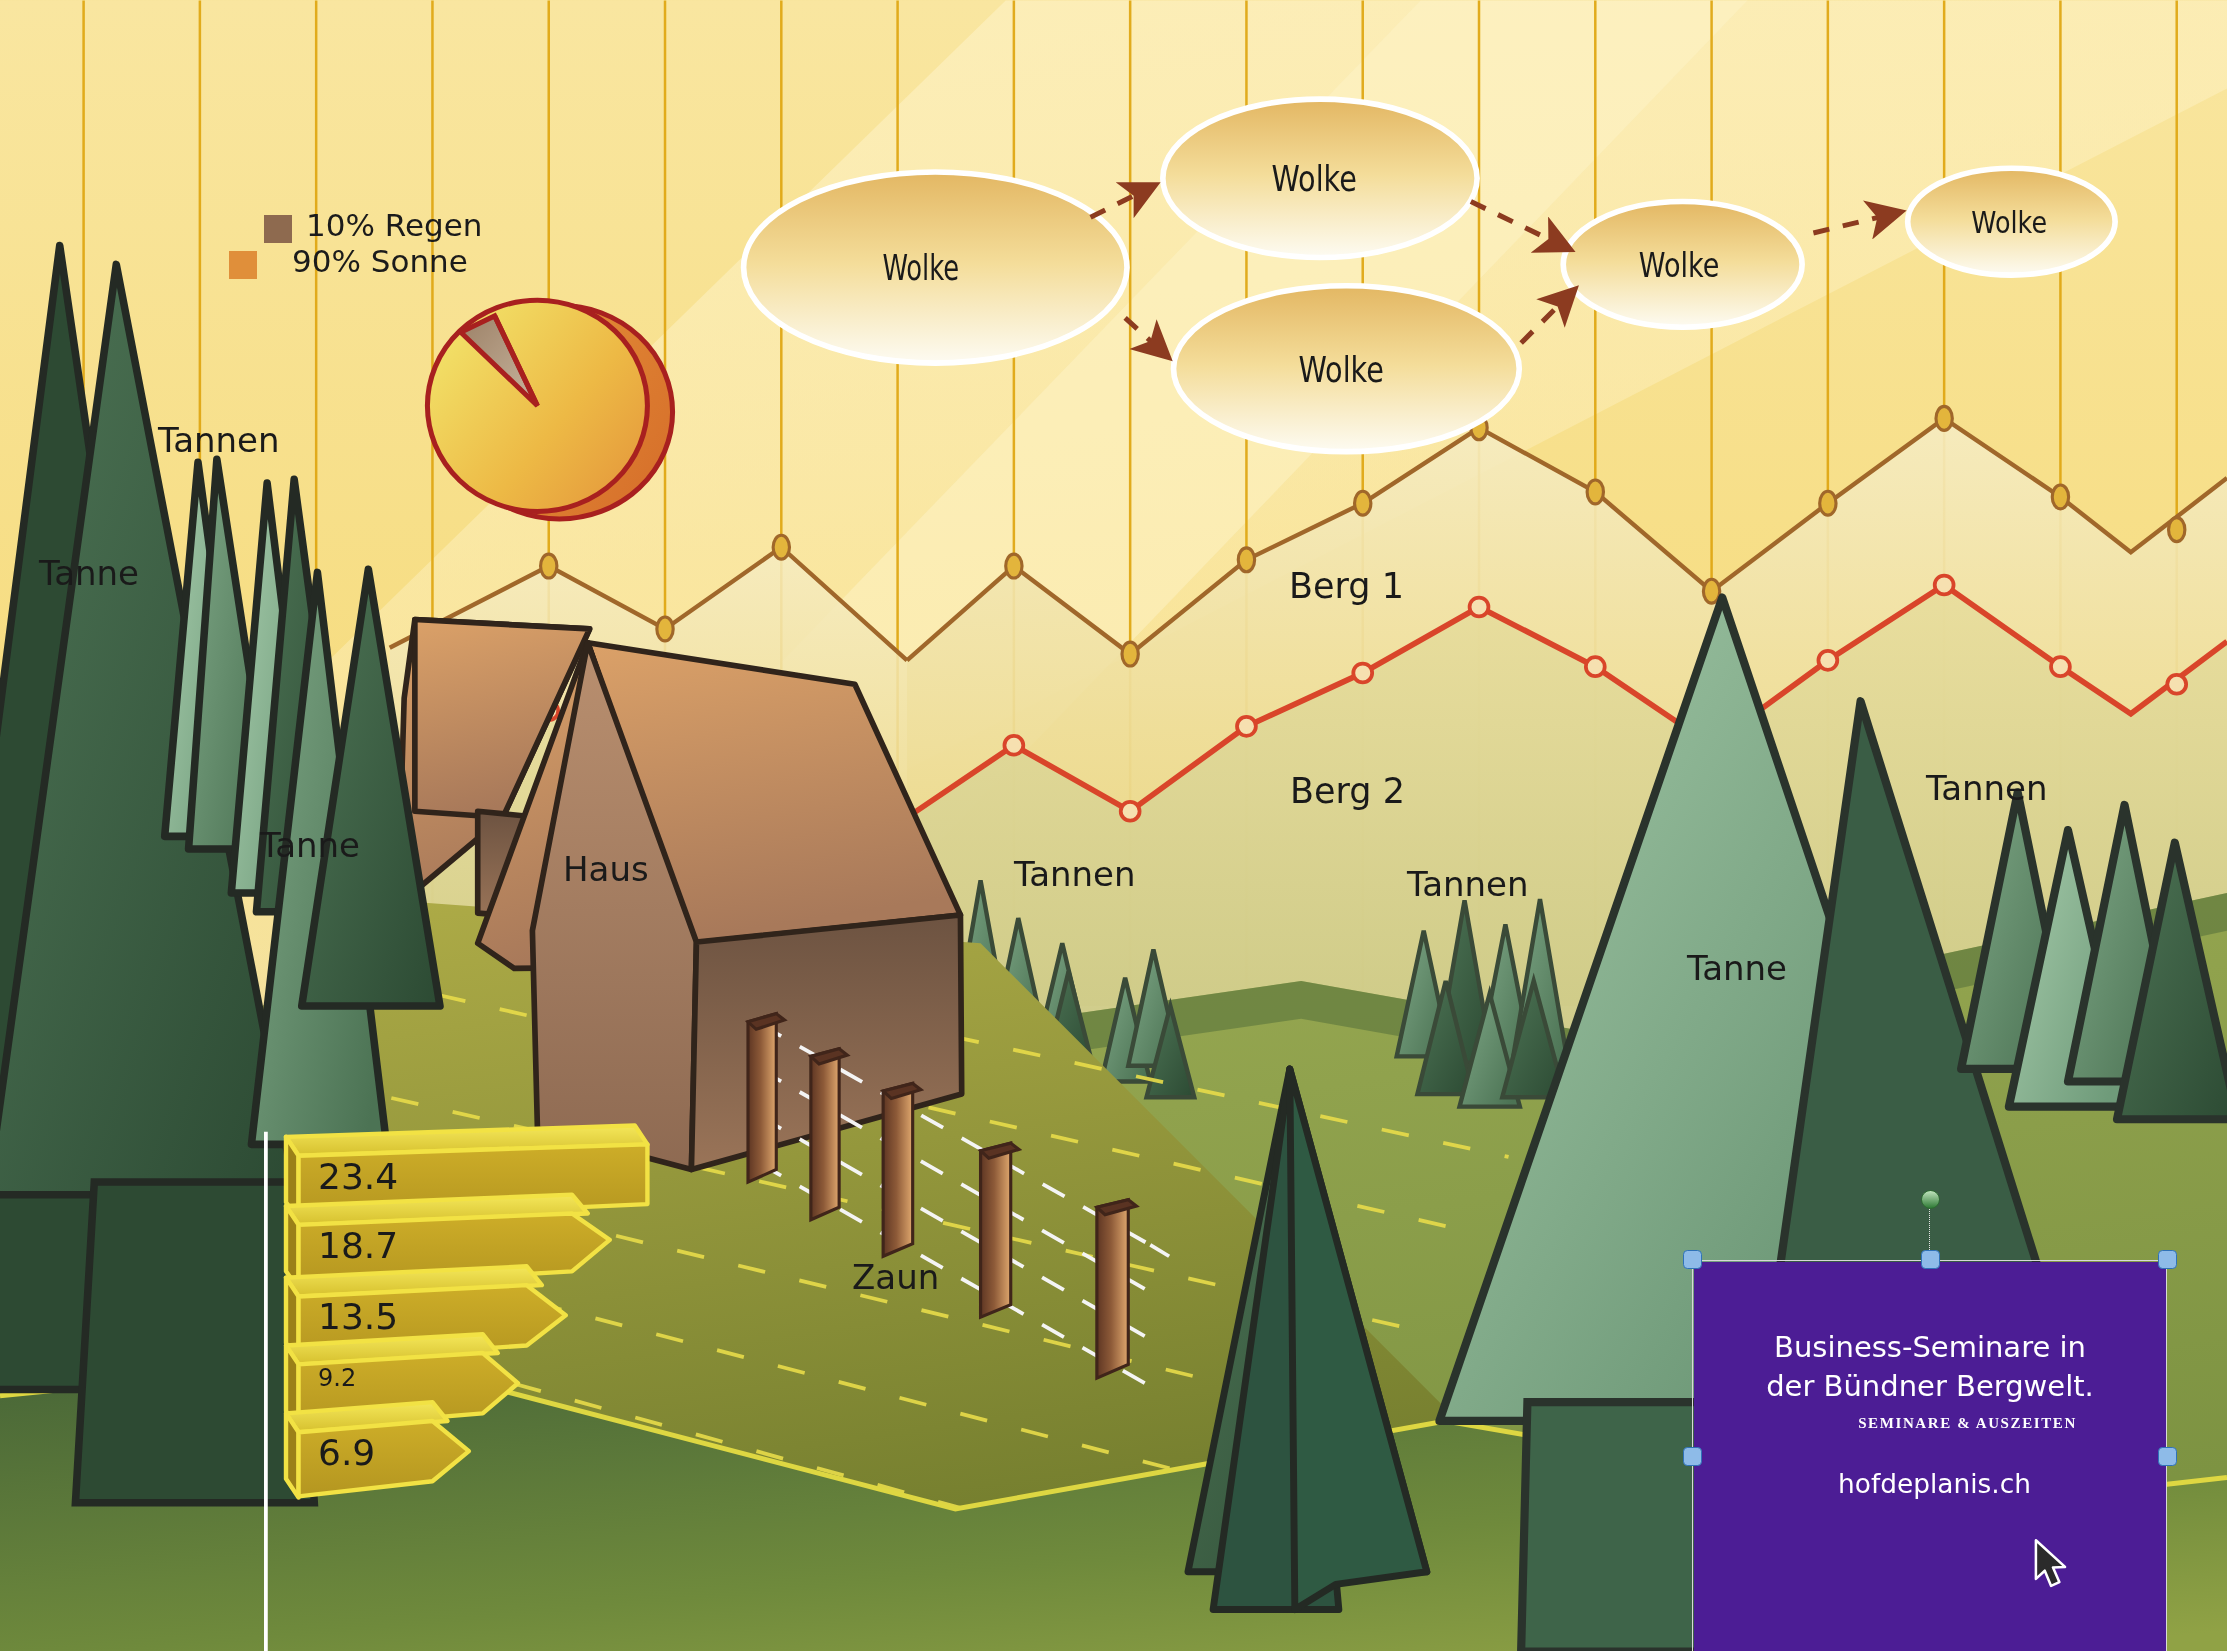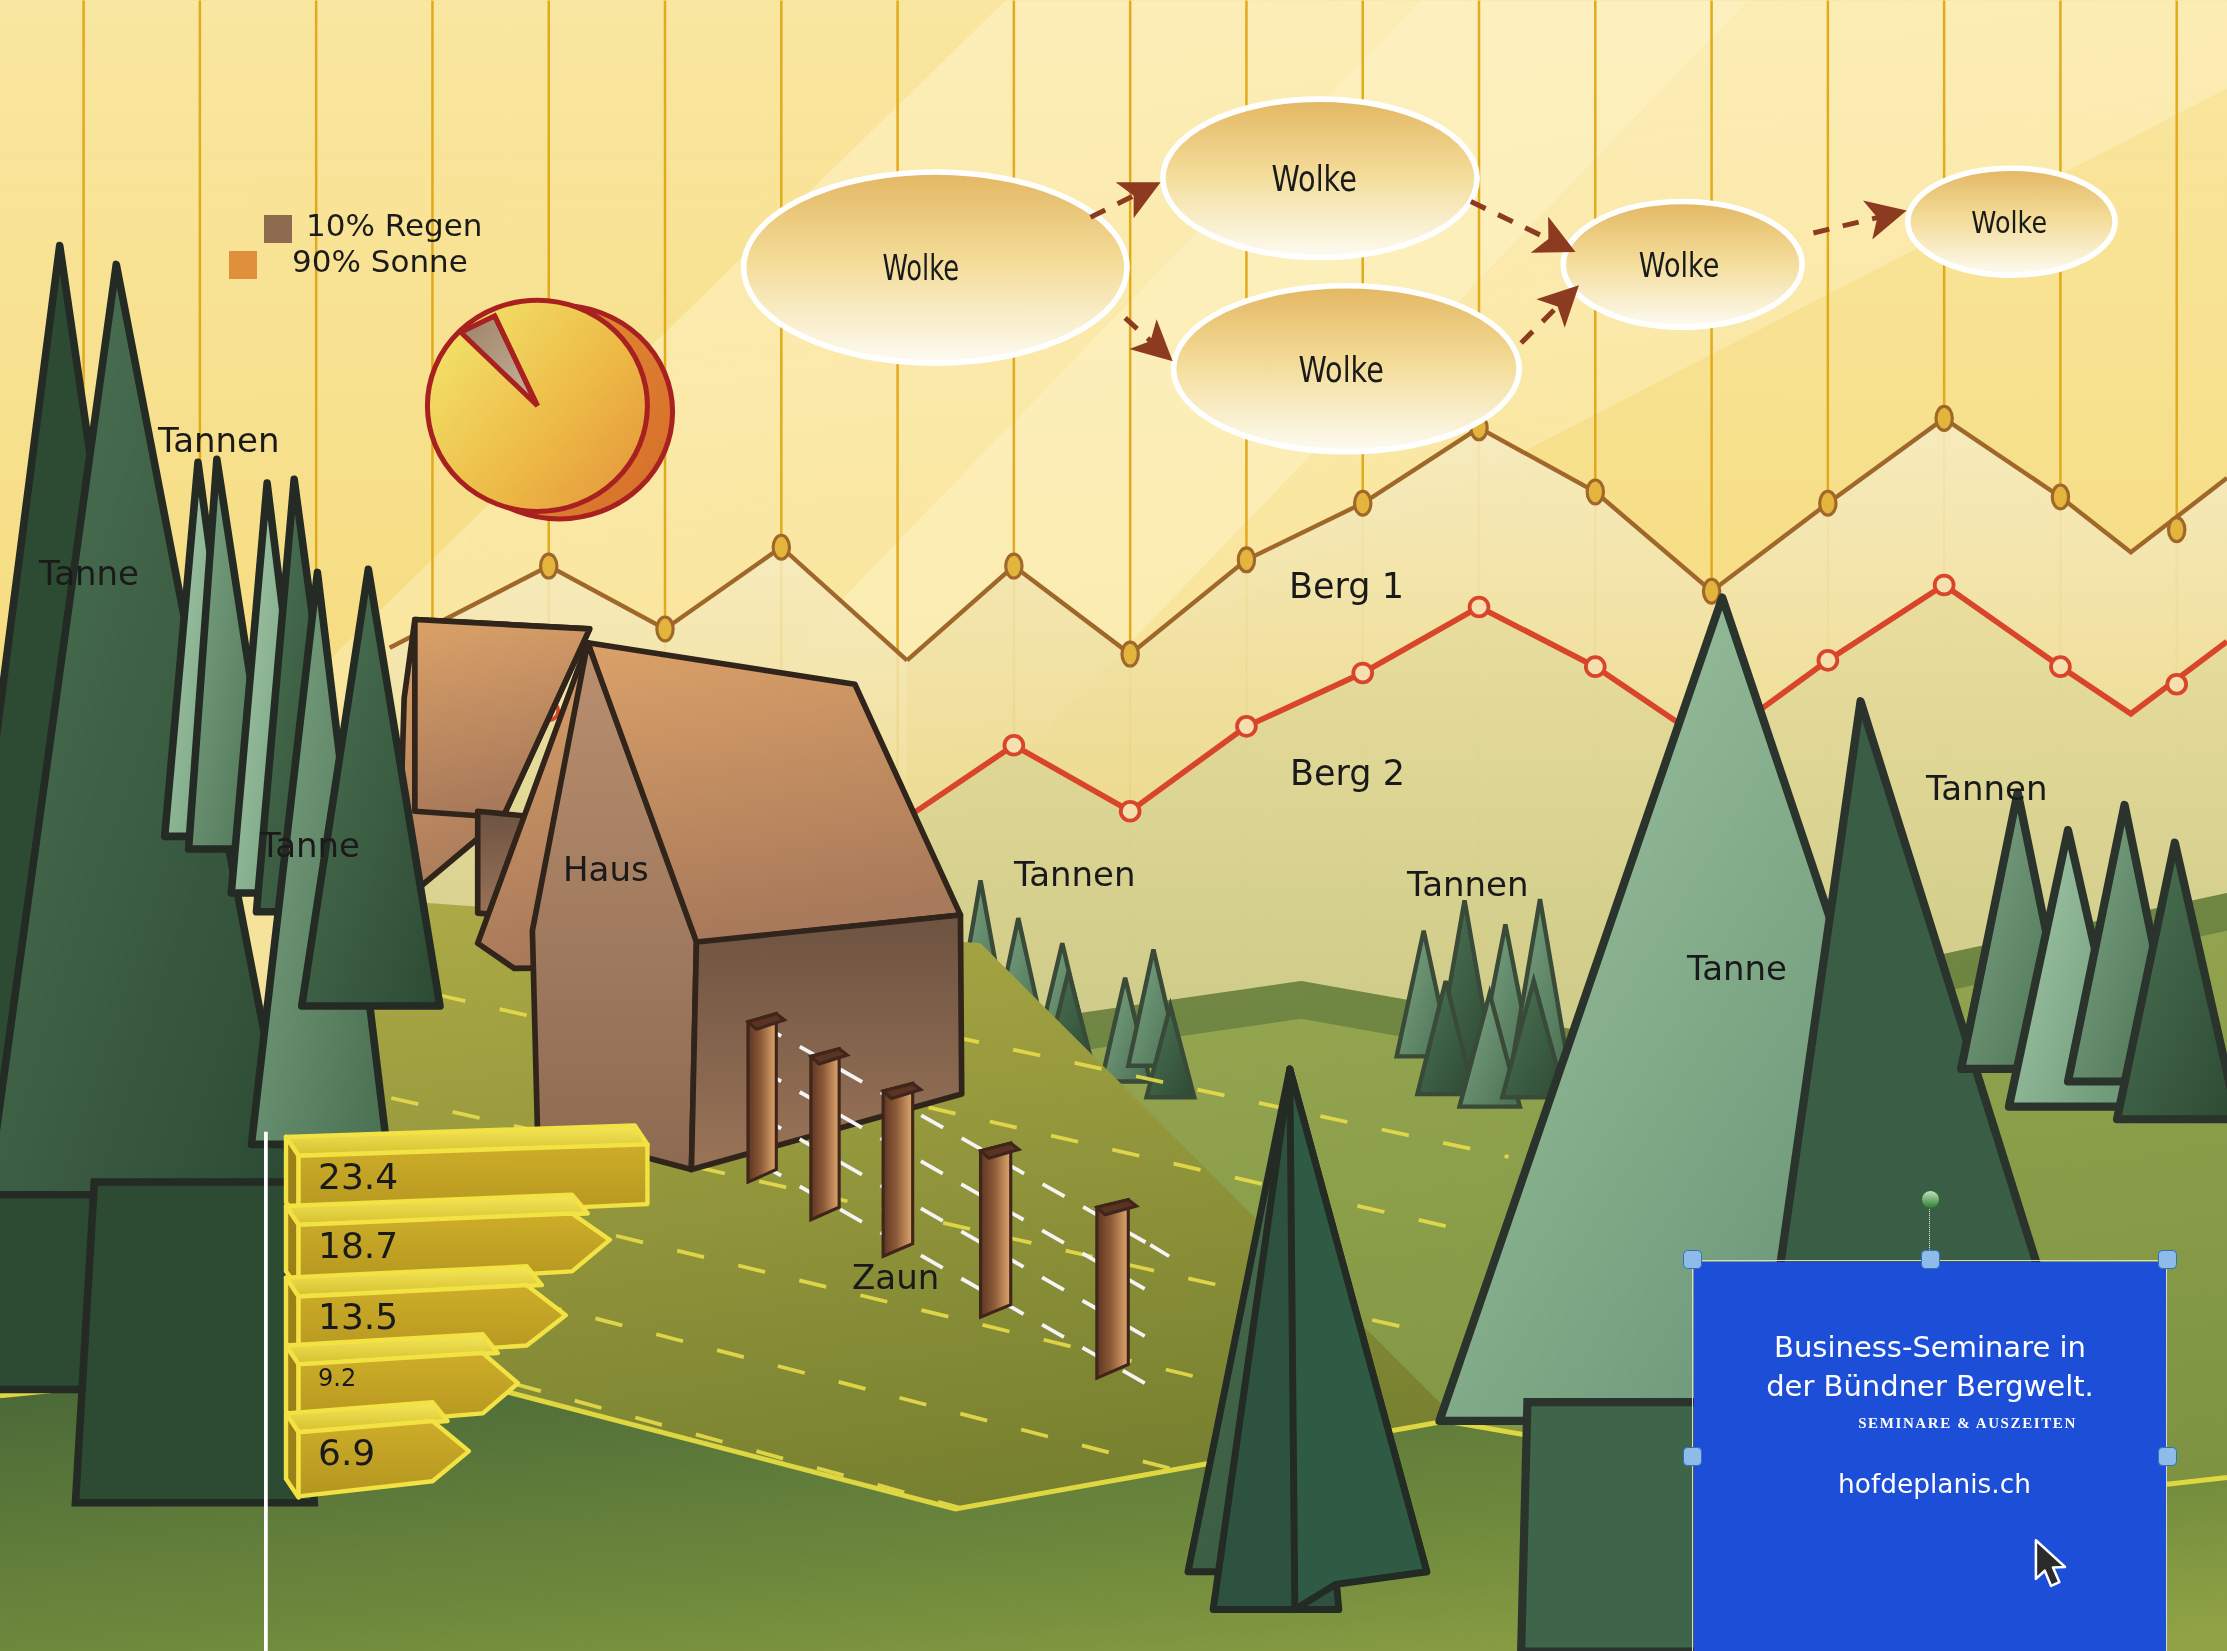--- a/index.html
+++ b/index.html
@@ -20,21 +20,21 @@
   }
   
   #legend{position:absolute;left:264px;top:207px;}
   .leg-row{display:flex;align-items:flex-end;height:36px;}
   .leg-sw{width:28px;height:28px;display:inline-block;margin-right:14px;}
   .leg-tx{font-size:31px;color:#1b1b1b;}
   #leg-row-2{margin-left:-35px;gap:21px;}
   
   #advert{
     position:absolute;left:1694px;top:1262px;width:472px;height:390px;
-    background:#1d4ed8;
+    background:#4c1d95;
     color:#fff;
     text-align:center;
     box-sizing:border-box;
   }
   #advert-headline{
     margin-top:66px;font-size:29px;line-height:1.35;font-weight:400;
     font-family:"DejaVu Sans","Liberation Sans",sans-serif;
   }
   #advert-logo{
     margin-top:43px;
@@ -425,21 +425,21 @@
       <span class="leg-sw" style="background:#8e6a4f"></span>
       <span class="leg-tx">10% Regen</span>
     </div>
     <div class="leg-row" id="leg-row-2">
       <span class="leg-sw" style="background:#e08f3a"></span>
       <span class="leg-tx">90% Sonne</span>
     </div>
   </div>
 
   <div class="lbl" style="left:1289px;top:566px;font-size:35px;">Berg 1</div>
-  <div class="lbl" style="left:1290px;top:753px;font-size:35px;">Berg 2</div>
+  <div class="lbl" style="left:1290px;top:771px;font-size:35px;">Berg 2</div>
 
   <div class="lbl" style="left:874px;top:248px;font-size:35px;font-stretch:condensed;transform:scaleX(.82);">Wolke</div>
   <div class="lbl" style="left:1262px;top:159px;font-size:35px;transform:scaleX(.82);">Wolke</div>
   <div class="lbl" style="left:1289px;top:350px;font-size:35px;transform:scaleX(.82);">Wolke</div>
   <div class="lbl" style="left:1630px;top:246px;font-size:33px;transform:scaleX(.82);">Wolke</div>
   <div class="lbl" style="left:1963px;top:204px;font-size:31px;transform:scaleX(.82);">Wolke</div>
 
   <div class="lbl" style="left:39px;top:553px;font-size:34px;">Tanne</div>
   <div class="lbl" style="left:158px;top:420px;font-size:34px;">Tannen</div>
   <div class="lbl" style="left:260px;top:825px;font-size:34px;">Tanne</div>

